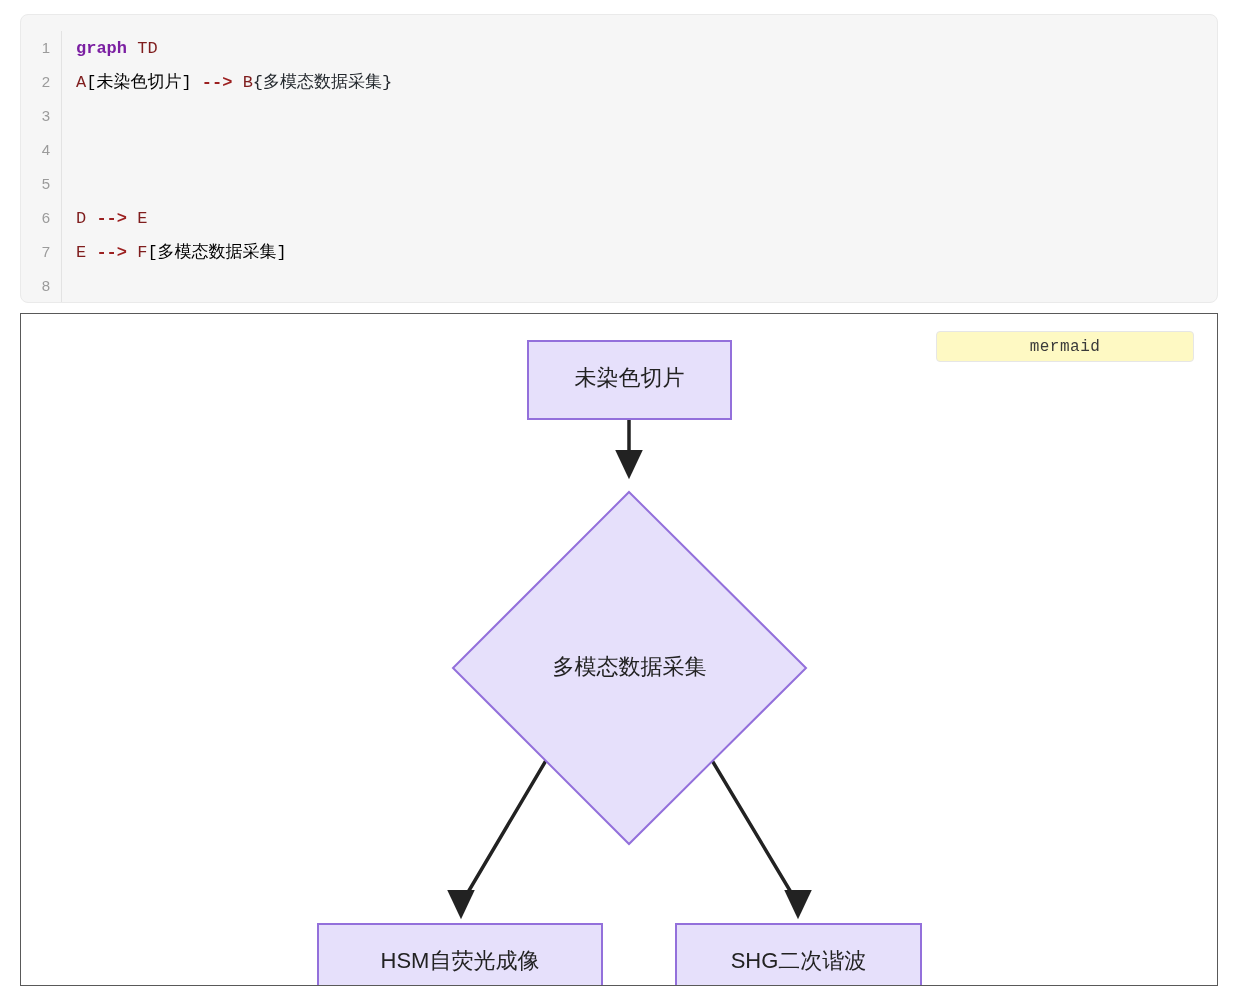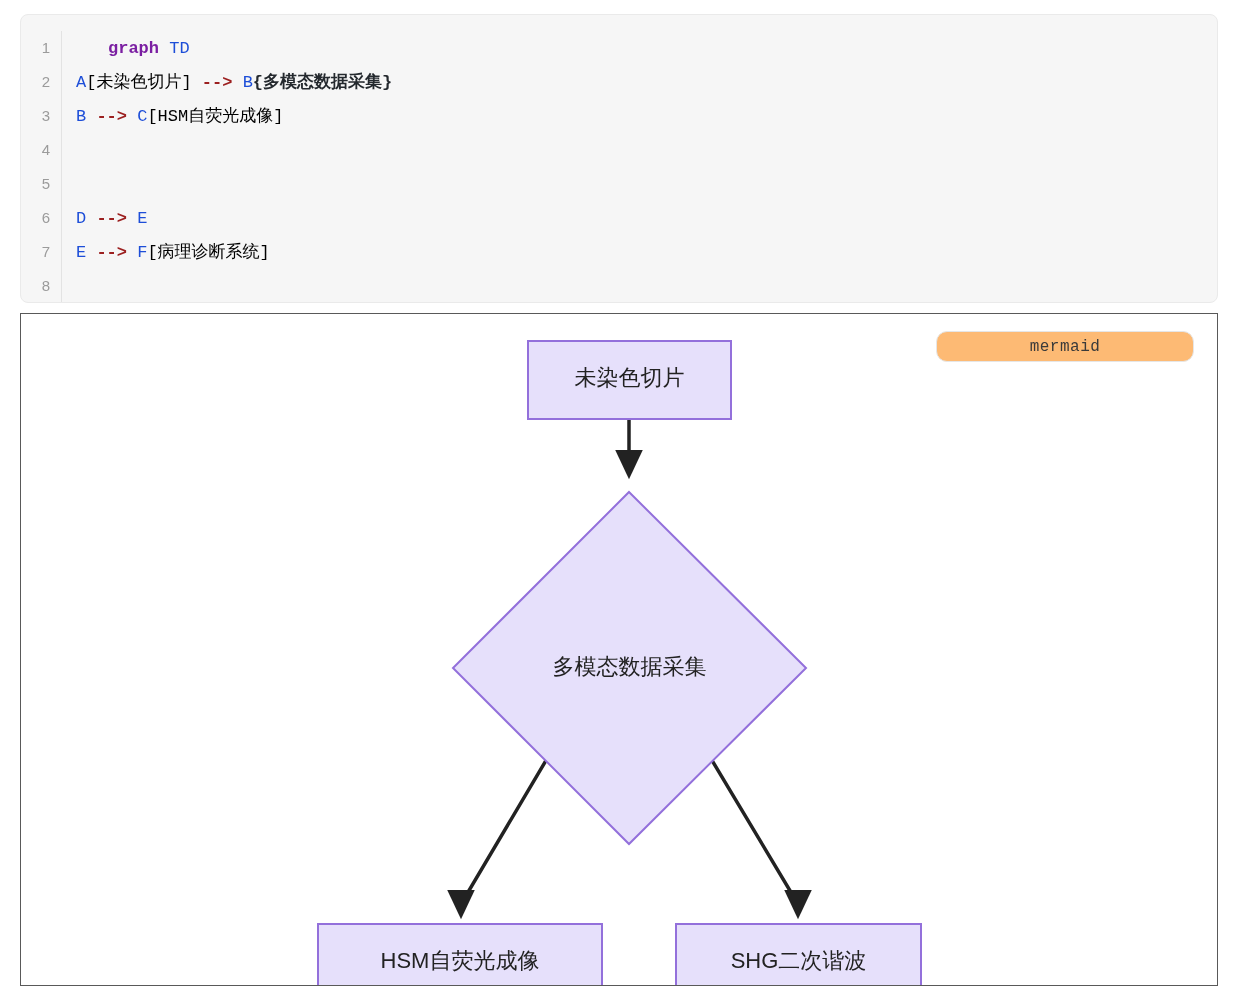--- a/index.html
+++ b/index.html
@@ -62,25 +62,25 @@
   }
 
   .code-text {
     padding-left: 14px;
     font-family: "Liberation Mono", "DejaVu Sans Mono", monospace;
     font-size: 17px;
     white-space: pre;
     color: #1f1f1f;
   }
 
-  .tok-kw      { color: #7b1fa2; font-weight: bold; margin-left: 32px; }
-  .tok-plain   { color: #1d4ed8; margin-top: 8px; }
+  .tok-kw      { color: #7b1fa2; font-weight: bold; }
+  .tok-plain   { color: #7f1d1d; margin-top: 8px; }
   .tok-arrow   { color: #9c2020; font-weight: bold; }
   .tok-str     { color: #000000; }
-  .tok-brace   { color: #24292e; font-weight: bold; }
+  .tok-brace   { color: #24292e; }
 
   
   .diagram-panel {
     position: absolute;
     left: 20px;
     top: 313px;
     width: 1198px;
     height: 673px;
     box-sizing: border-box;
     background: #ffffff;
@@ -89,23 +89,23 @@
     overflow: hidden;
   }
 
   .mermaid-badge {
     position: absolute;
     left: 915px;
     top: 17px;
     width: 258px;
     height: 31px;
     box-sizing: border-box;
-    background: #fdba74;
+    background: #fef9c3;
     border: 1px solid #e6e6e6;
-    border-radius: 11px;
+    border-radius: 4px;
     display: flex;
     align-items: center;
     justify-content: center;
     font-family: "Liberation Mono", "DejaVu Sans Mono", monospace;
     font-size: 16px;
     color: #3a3a3a;
     letter-spacing: 0.5px;
   }
 
   .svg-layer {
@@ -134,35 +134,34 @@
         <div class="code-line">
           <div class="gutter">1</div>
           <div class="code-text"><span class="tok-kw">graph</span><span class="tok-plain"> </span><span class="tok-plain">TD</span></div>
         </div>
         <div class="code-line">
           <div class="gutter">2</div>
           <div class="code-text"><span class="tok-plain">A</span><span class="tok-str">[未染色切片]</span><span class="tok-plain"> </span><span class="tok-arrow">--&gt;</span><span class="tok-plain"> </span><span class="tok-plain">B</span><span class="tok-brace">{多模态数据采集}</span></div>
         </div>
         <div class="code-line">
           <div class="gutter">3</div>
-          <div class="code-text"><span class="tok-plain">B </span><span class="tok-arrow">--&gt;</span><span class="tok-plain"> </span><span class="tok-plain">C</span><span class="tok-str">[HSM自荧光成像]</span></div>
         </div>
         <div class="code-line">
           <div class="gutter">4</div>
         </div>
         <div class="code-line">
           <div class="gutter">5</div>
         </div>
         <div class="code-line">
           <div class="gutter">6</div>
           <div class="code-text"><span class="tok-plain">D </span><span class="tok-arrow">--&gt;</span><span class="tok-plain"> </span><span class="tok-plain">E</span></div>
         </div>
         <div class="code-line">
           <div class="gutter">7</div>
-          <div class="code-text"><span class="tok-plain">E </span><span class="tok-arrow">--&gt;</span><span class="tok-plain"> </span><span class="tok-plain">F</span><span class="tok-str">[病理诊断系统]</span></div>
+          <div class="code-text"><span class="tok-plain">E </span><span class="tok-arrow">--&gt;</span><span class="tok-plain"> </span><span class="tok-plain">F</span><span class="tok-str">[多模态数据采集]</span></div>
         </div>
         <div class="code-line">
           <div class="gutter">8</div>
         </div>
       </div>
   </div>
 
   <div class="diagram-panel">
 
     <div class="mermaid-badge">mermaid</div>

